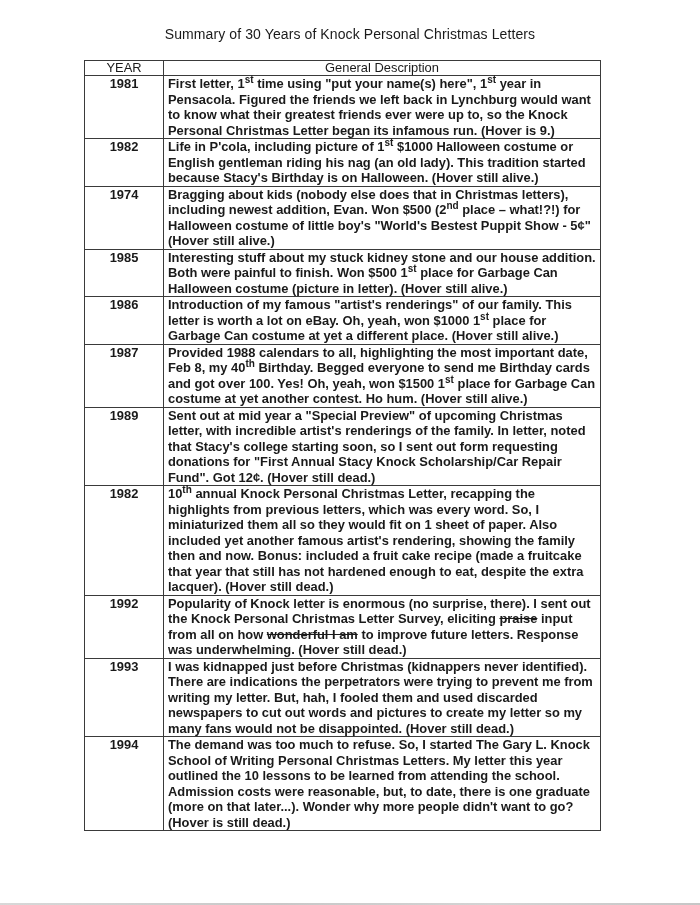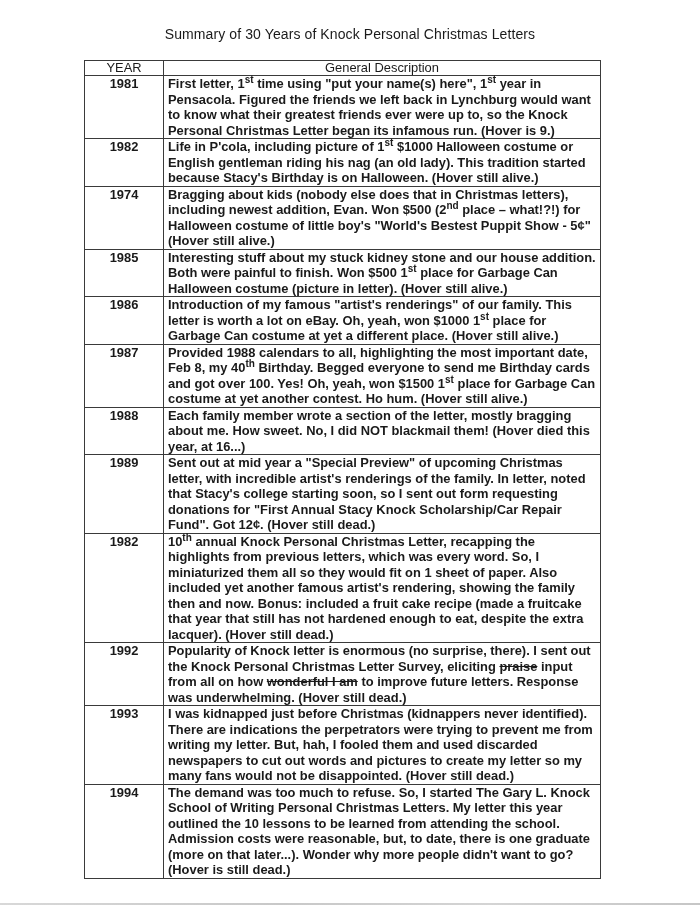--- a/index.html
+++ b/index.html
@@ -59,24 +59,20 @@
       </tr>
       <tr>
         <td class="year">1986</td>
         <td class="desc">Introduction of my famous "artist's renderings" of our family.  This letter is worth a lot on eBay. Oh, yeah, won $1000 1<sup>st</sup> place for Garbage Can costume at yet a different place.  (Hover still alive.)</td>
       </tr>
       <tr>
         <td class="year">1987</td>
         <td class="desc">Provided 1988 calendars to all, highlighting the most important date, Feb 8, my 40<sup>th</sup> Birthday.  Begged everyone to send me Birthday cards and got over 100.  Yes!  Oh, yeah, won $1500 1<sup>st</sup> place for Garbage Can costume at yet another contest.  Ho hum.  (Hover still alive.)</td>
       </tr>
       <tr>
-        <td class="year">1988</td>
-        <td class="desc">Each family member wrote a section of the letter, mostly bragging about me.  How sweet.  No, I did NOT blackmail them!  (Hover died this year, at 16...)</td>
-      </tr>
-      <tr>
         <td class="year">1989</td>
         <td class="desc">Sent out at mid year a "Special Preview" of upcoming Christmas letter, with incredible artist's renderings of the family.  In letter, noted that Stacy's college starting soon, so I sent out form requesting donations for "First Annual Stacy Knock Scholarship/Car Repair Fund".  Got 12¢.  (Hover still dead.)</td>
       </tr>
       <tr>
         <td class="year">1982</td>
         <td class="desc">10<sup>th</sup> annual Knock Personal Christmas Letter, recapping the highlights from previous letters, which was every word.  So, I miniaturized them all so they would fit on 1 sheet of paper.  Also included yet another famous artist's rendering, showing the family then and now.  Bonus: included a fruit cake recipe (made a fruitcake that year that still has not hardened enough to eat, despite the extra lacquer).  (Hover still dead.)</td>
       </tr>
       <tr>
         <td class="year">1992</td>
         <td class="desc">Popularity of Knock letter is enormous (no surprise, there).  I sent out the Knock Personal Christmas Letter Survey, eliciting <s>praise</s> input from all on how <s>wonderful I am</s> to improve future letters.  Response was underwhelming.  (Hover still dead.)</td>

